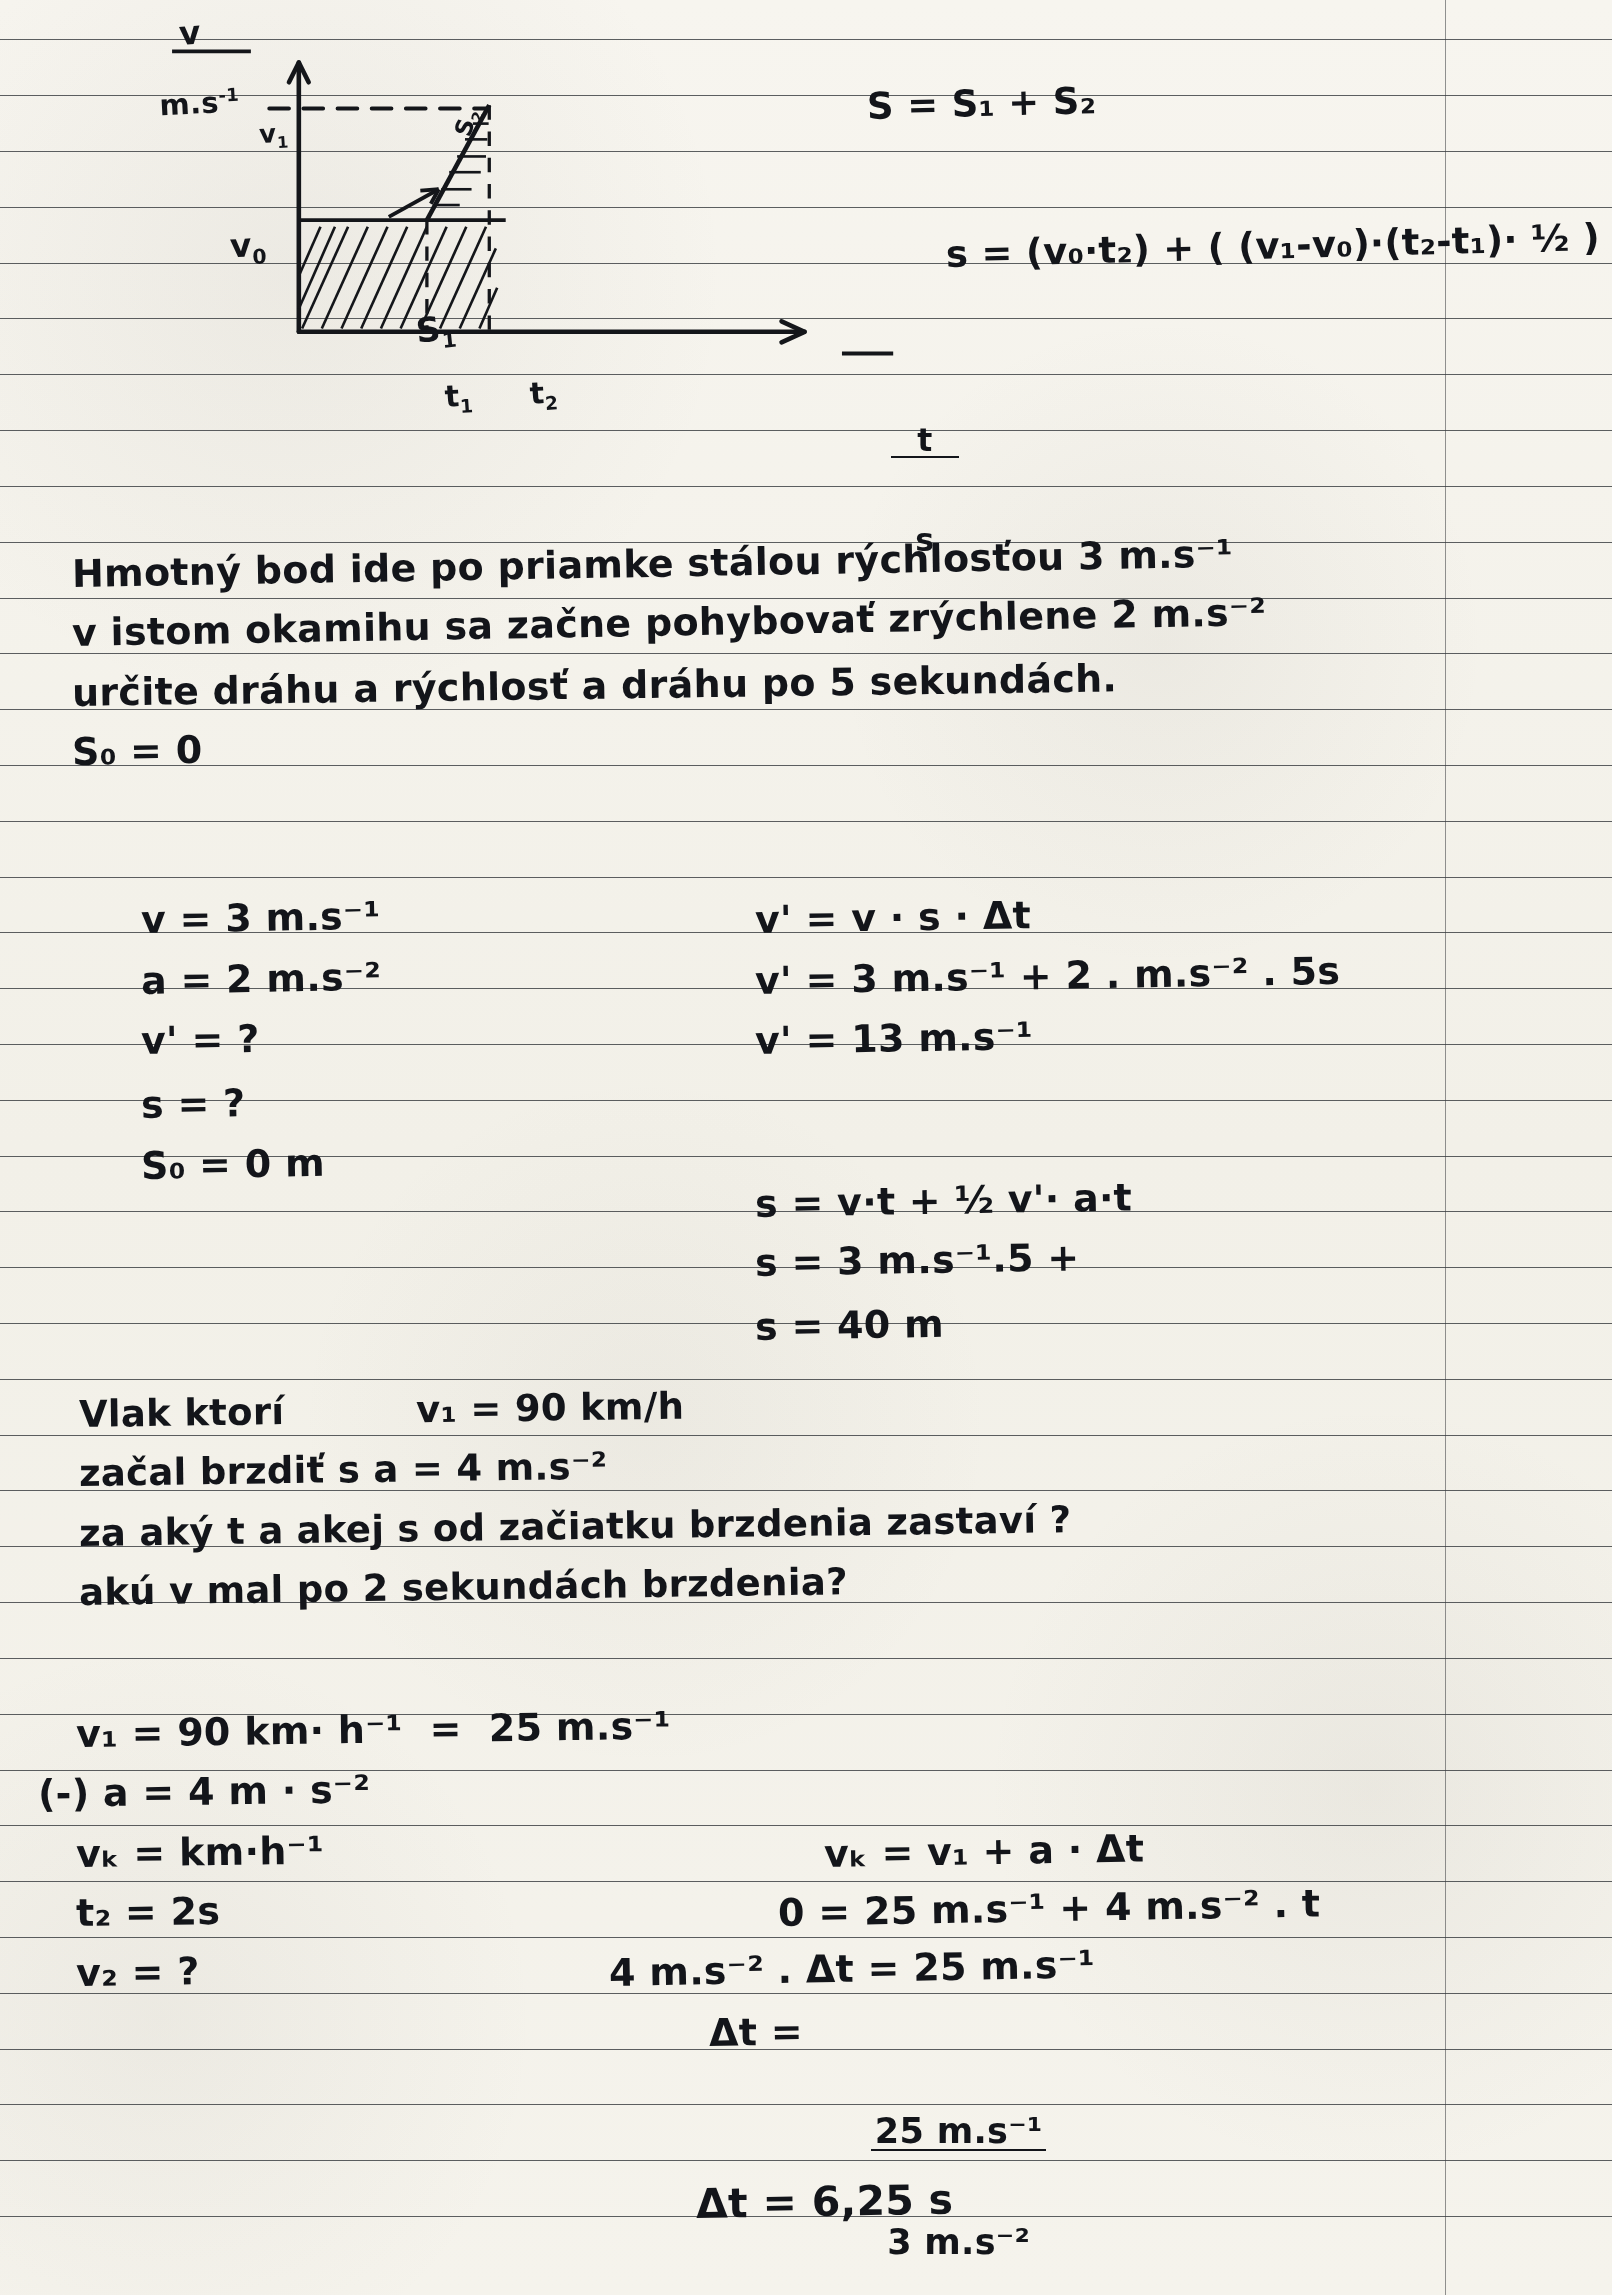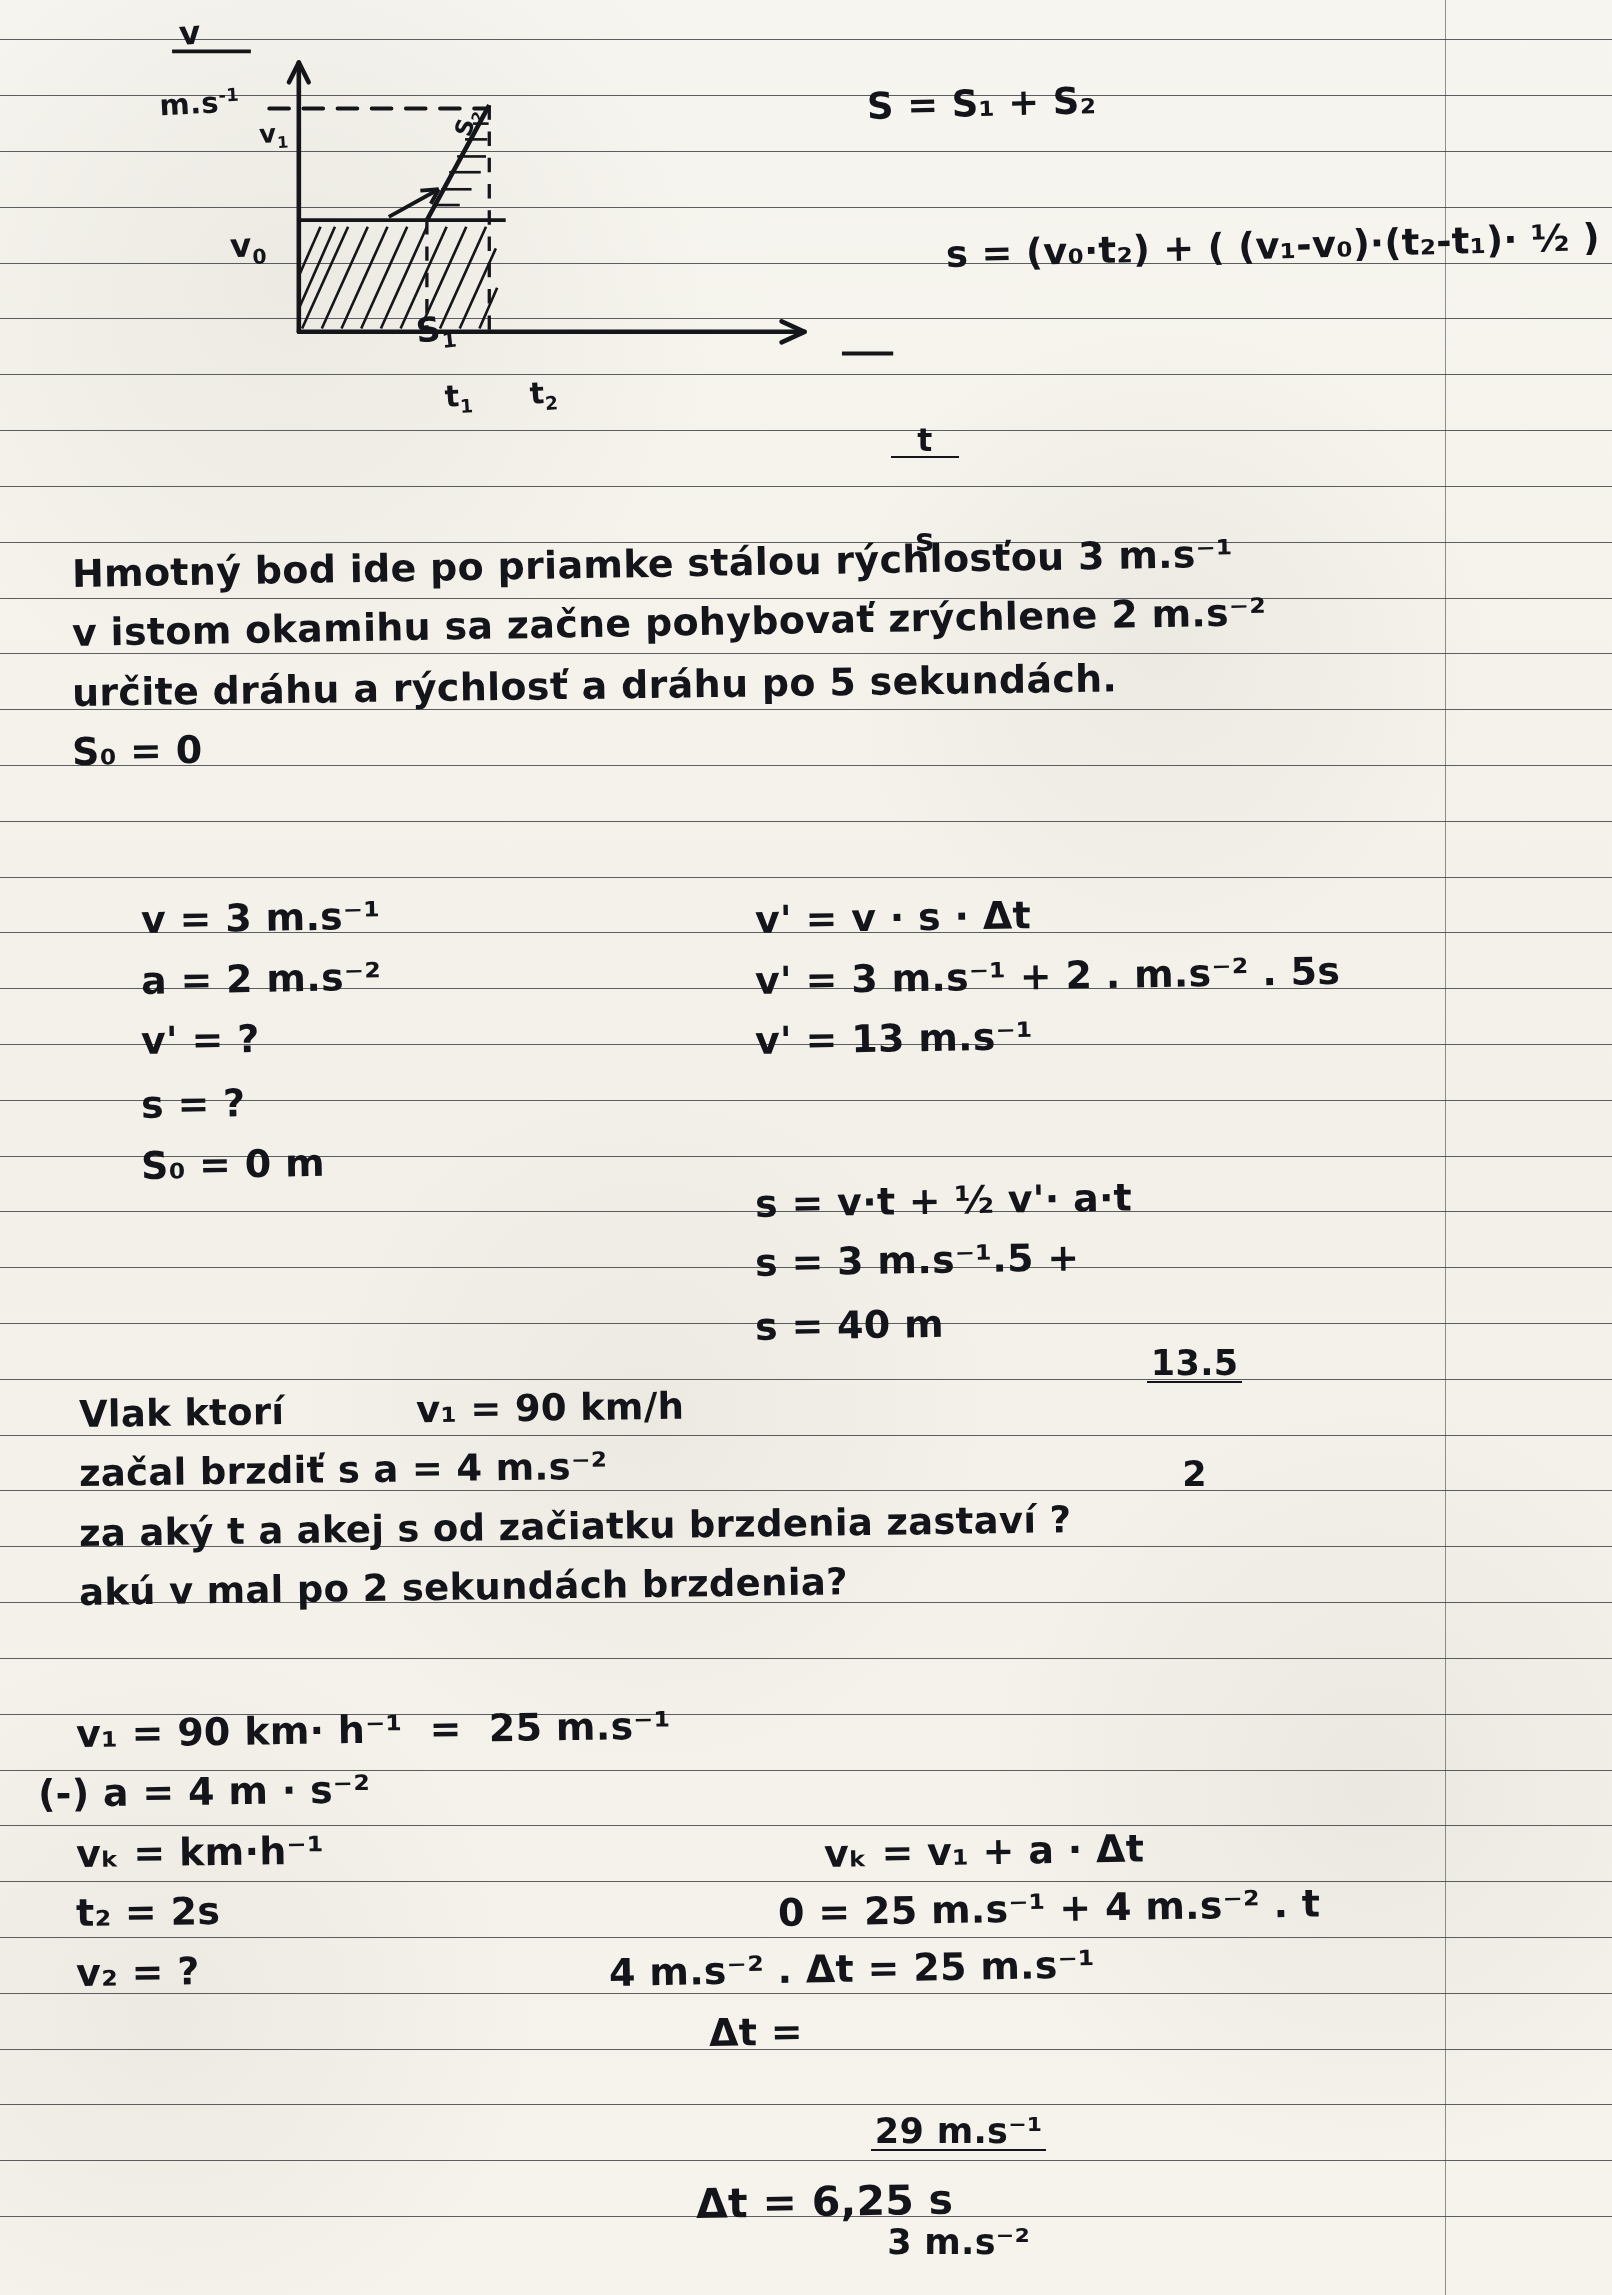--- a/index.html
+++ b/index.html
@@ -231,45 +231,39 @@
   <div class="hw ink" style="left:141px; top:959px; font-size:38px; transform:rotate(-1deg);">a = 2 m.s⁻²</div>
   <div class="hw ink" style="left:141px; top:1019px; font-size:38px; transform:rotate(-1deg);">v' = ?</div>
   <div class="hw ink" style="left:141px; top:1083px; font-size:38px; transform:rotate(-1deg);">s = ?</div>
   <div class="hw ink" style="left:141px; top:1144px; font-size:38px; transform:rotate(-1deg);">S₀ = 0 m</div>
 
   <div class="hw ink" style="left:755px; top:898px; font-size:38px; transform:rotate(-1deg);">v' = v · s · Δt</div>
   <div class="hw ink" style="left:755px; top:959px; font-size:38px; transform:rotate(-1deg);">v' = 3 m.s⁻¹ + 2 . m.s⁻² . 5s</div>
   <div class="hw ink" style="left:755px; top:1019px; font-size:38px; transform:rotate(-1deg);">v' = 13 m.s⁻¹</div>
   <div class="hw ink" style="left:755px; top:1182px; font-size:38px; transform:rotate(-1deg);">s = v·t + ½ v'· a·t</div>
   <div class="hw ink" style="left:755px; top:1241px; font-size:38px; transform:rotate(-1deg);">s = 3 m.s⁻¹.5 +</div>
-  <div class="hw ink" style="left:1097px; top:1232px; font-size:35px;">
-    <span class="frac">
-      <span class="num">13.5</span>
-      <span class="den">2</span>
-    </span>
-  </div>
   <div class="hw ink" style="left:755px; top:1305px; font-size:38px; transform:rotate(-1deg);">s = 40 m</div>
 
   <div class="hw ink" style="left:79px; top:1393px; font-size:37px; transform:rotate(-0.8deg);">Vlak ktorí          v₁ = 90 km/h</div>
   <div class="hw ink" style="left:79px; top:1452px; font-size:37px; transform:rotate(-0.8deg);">začal brzdiť s a = 4 m.s⁻²</div>
   <div class="hw ink" style="left:79px; top:1512px; font-size:37px; transform:rotate(-0.8deg);">za aký t a akej s od začiatku brzdenia zastaví ?</div>
   <div class="hw ink" style="left:79px; top:1571px; font-size:37px; transform:rotate(-0.8deg);">akú v mal po 2 sekundách brzdenia?</div>
 
   <div class="hw ink" style="left:76px; top:1712px; font-size:38px; transform:rotate(-0.8deg);">v₁ = 90 km· h⁻¹  =  25 m.s⁻¹</div>
   <div class="hw ink" style="left:38px; top:1772px; font-size:38px; transform:rotate(-0.8deg);">(-) a = 4 m · s⁻²</div>
   <div class="hw ink" style="left:76px; top:1832px; font-size:38px; transform:rotate(-0.8deg);">vₖ = km·h⁻¹</div>
   <div class="hw ink" style="left:76px; top:1891px; font-size:38px; transform:rotate(-0.8deg);">t₂ = 2s</div>
   <div class="hw ink" style="left:76px; top:1951px; font-size:38px; transform:rotate(-0.8deg);">v₂ = ?</div>
 
   <div class="hw ink" style="left:824px; top:1832px; font-size:38px; transform:rotate(-1deg);">vₖ = v₁ + a · Δt</div>
   <div class="hw ink" style="left:778px; top:1891px; font-size:38px; transform:rotate(-1deg);">0 = 25 m.s⁻¹ + 4 m.s⁻² . t</div>
   <div class="hw ink" style="left:609px; top:1951px; font-size:38px; transform:rotate(-1deg);">4 m.s⁻² . Δt = 25 m.s⁻¹</div>
   <div class="hw ink" style="left:709px; top:2011px; font-size:38px; transform:rotate(-1deg);">Δt =</div>
   <div class="hw ink" style="left:821px; top:2000px; font-size:35px;">
     <span class="frac">
-      <span class="num">29 m.s⁻¹</span>
+      <span class="num">25 m.s⁻¹</span>
       <span class="den">3 m.s⁻²</span>
     </span>
   </div>
   <div class="hw ink" style="left:696px; top:2180px; font-size:41px; transform:rotate(-1deg);">Δt = 6,25 s</div>
 
 </div>
 
 
 </body></html>

